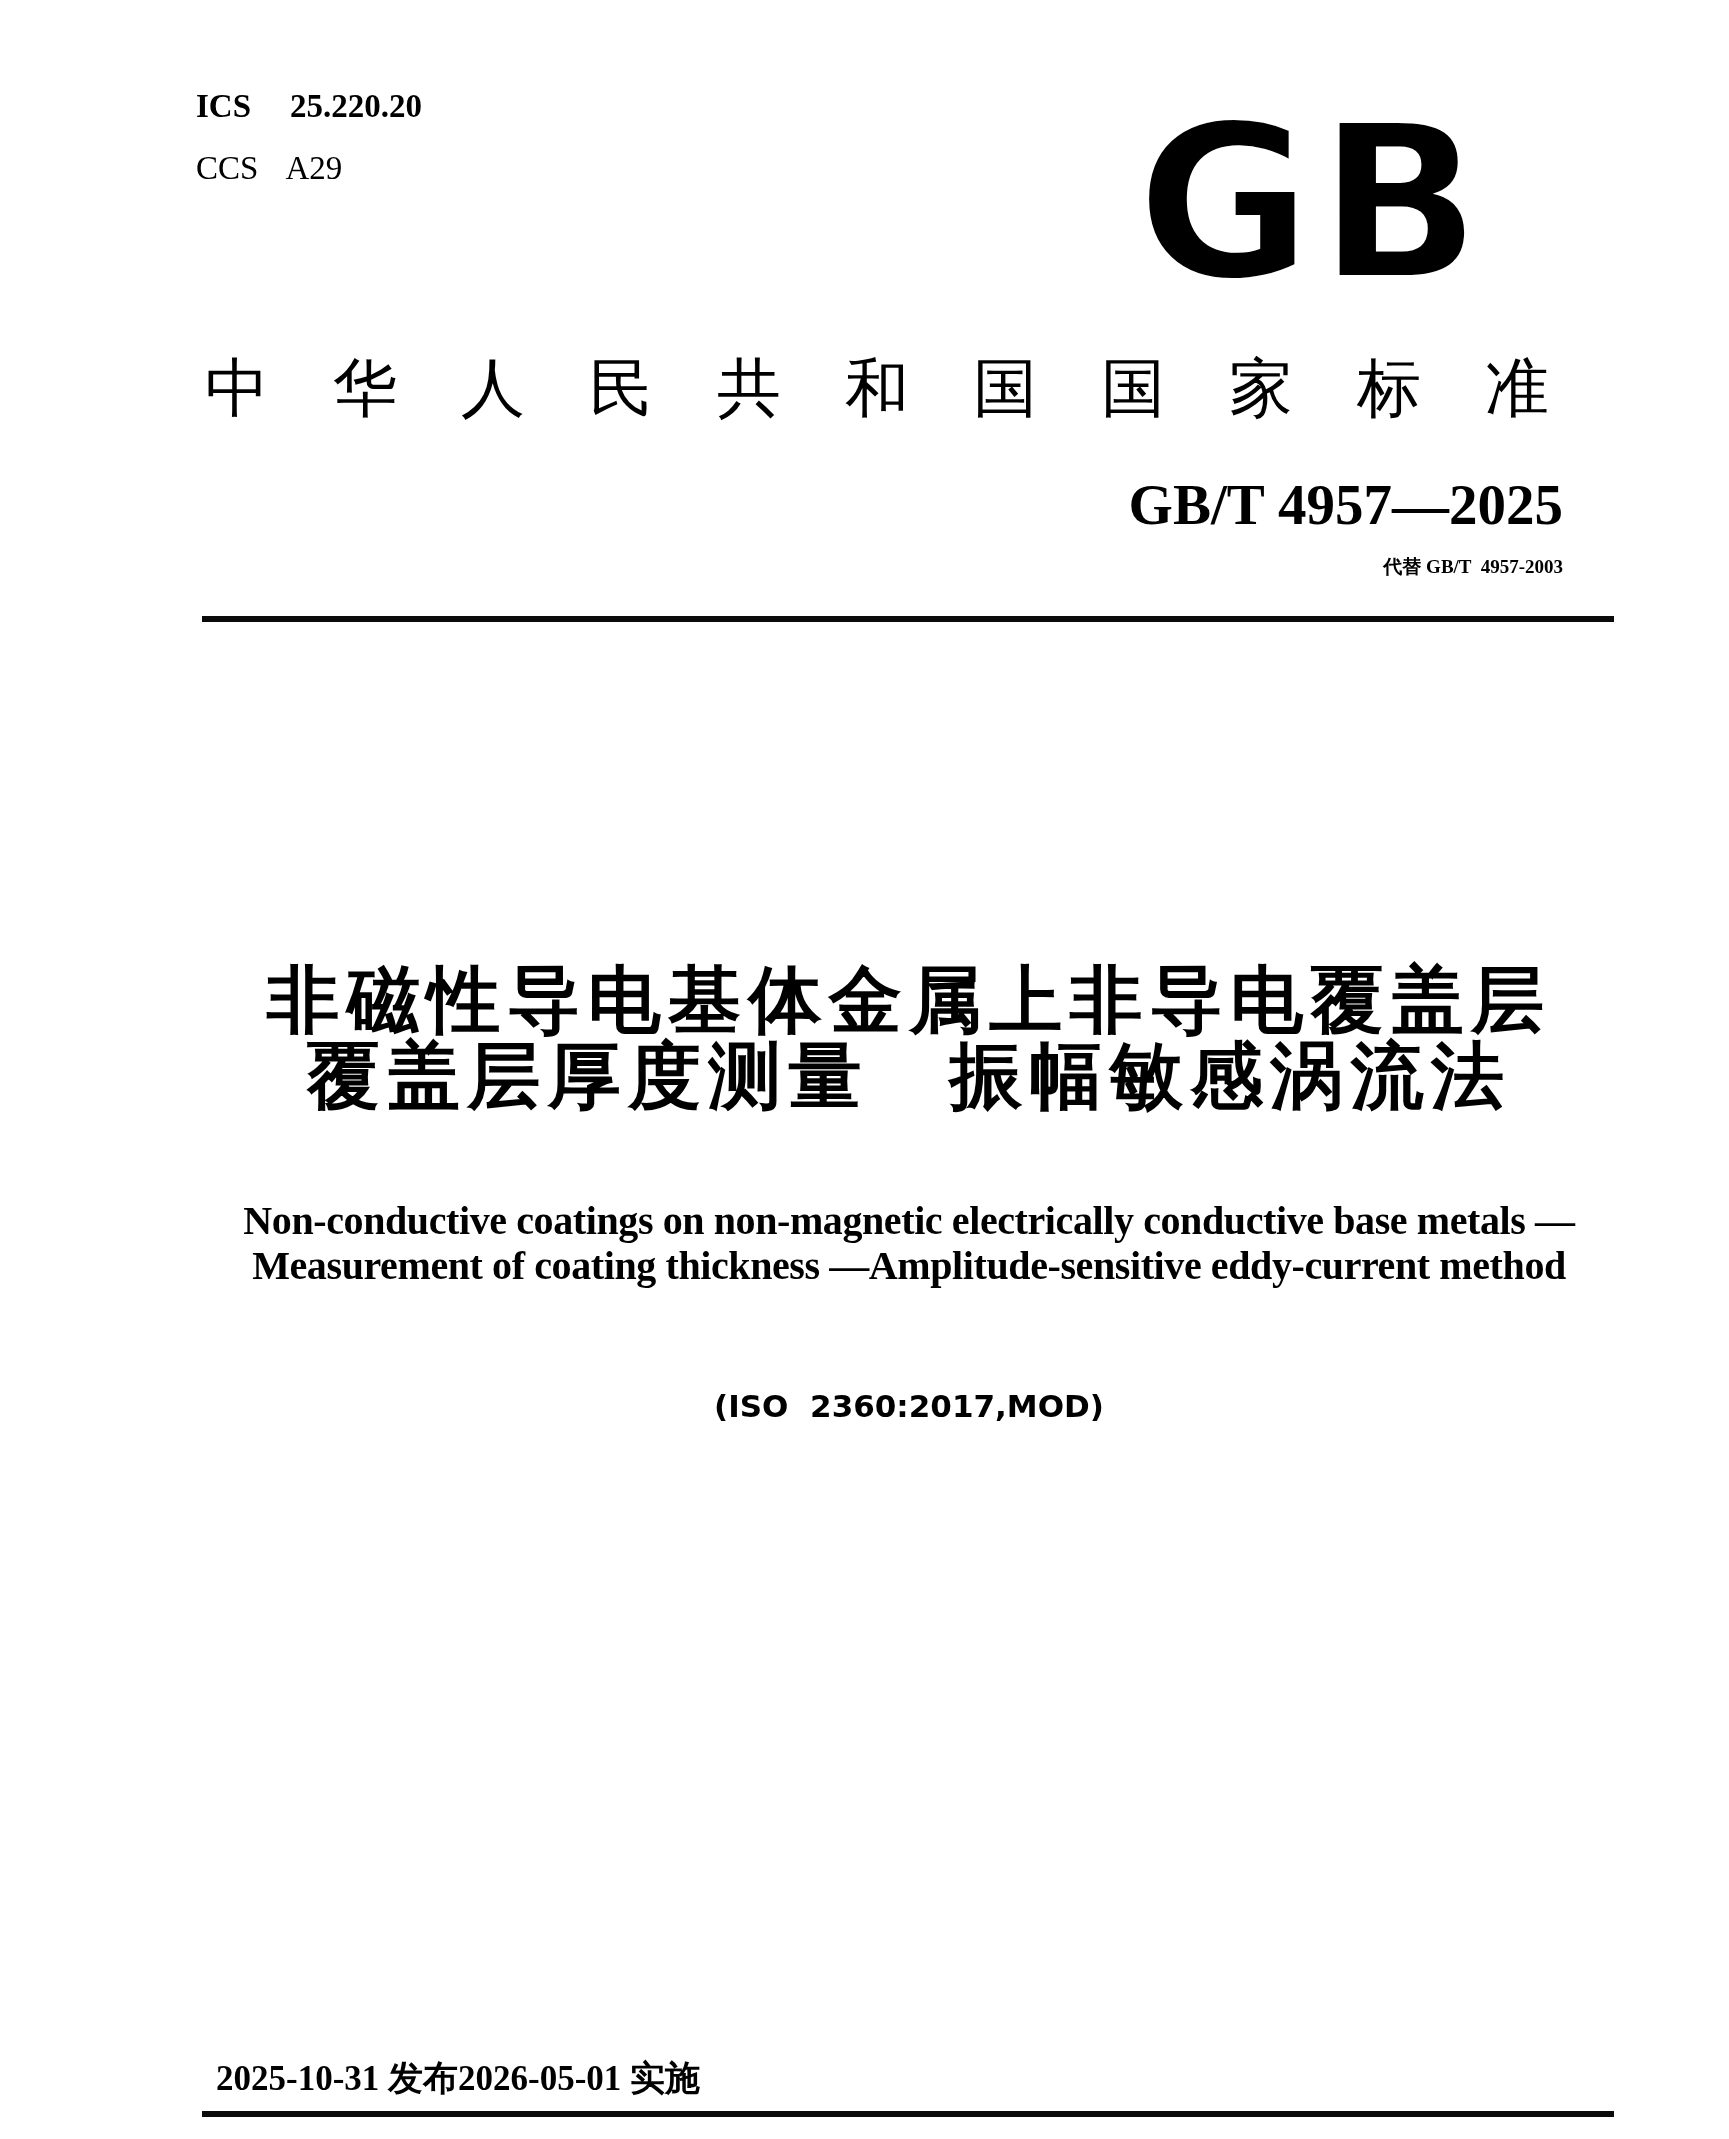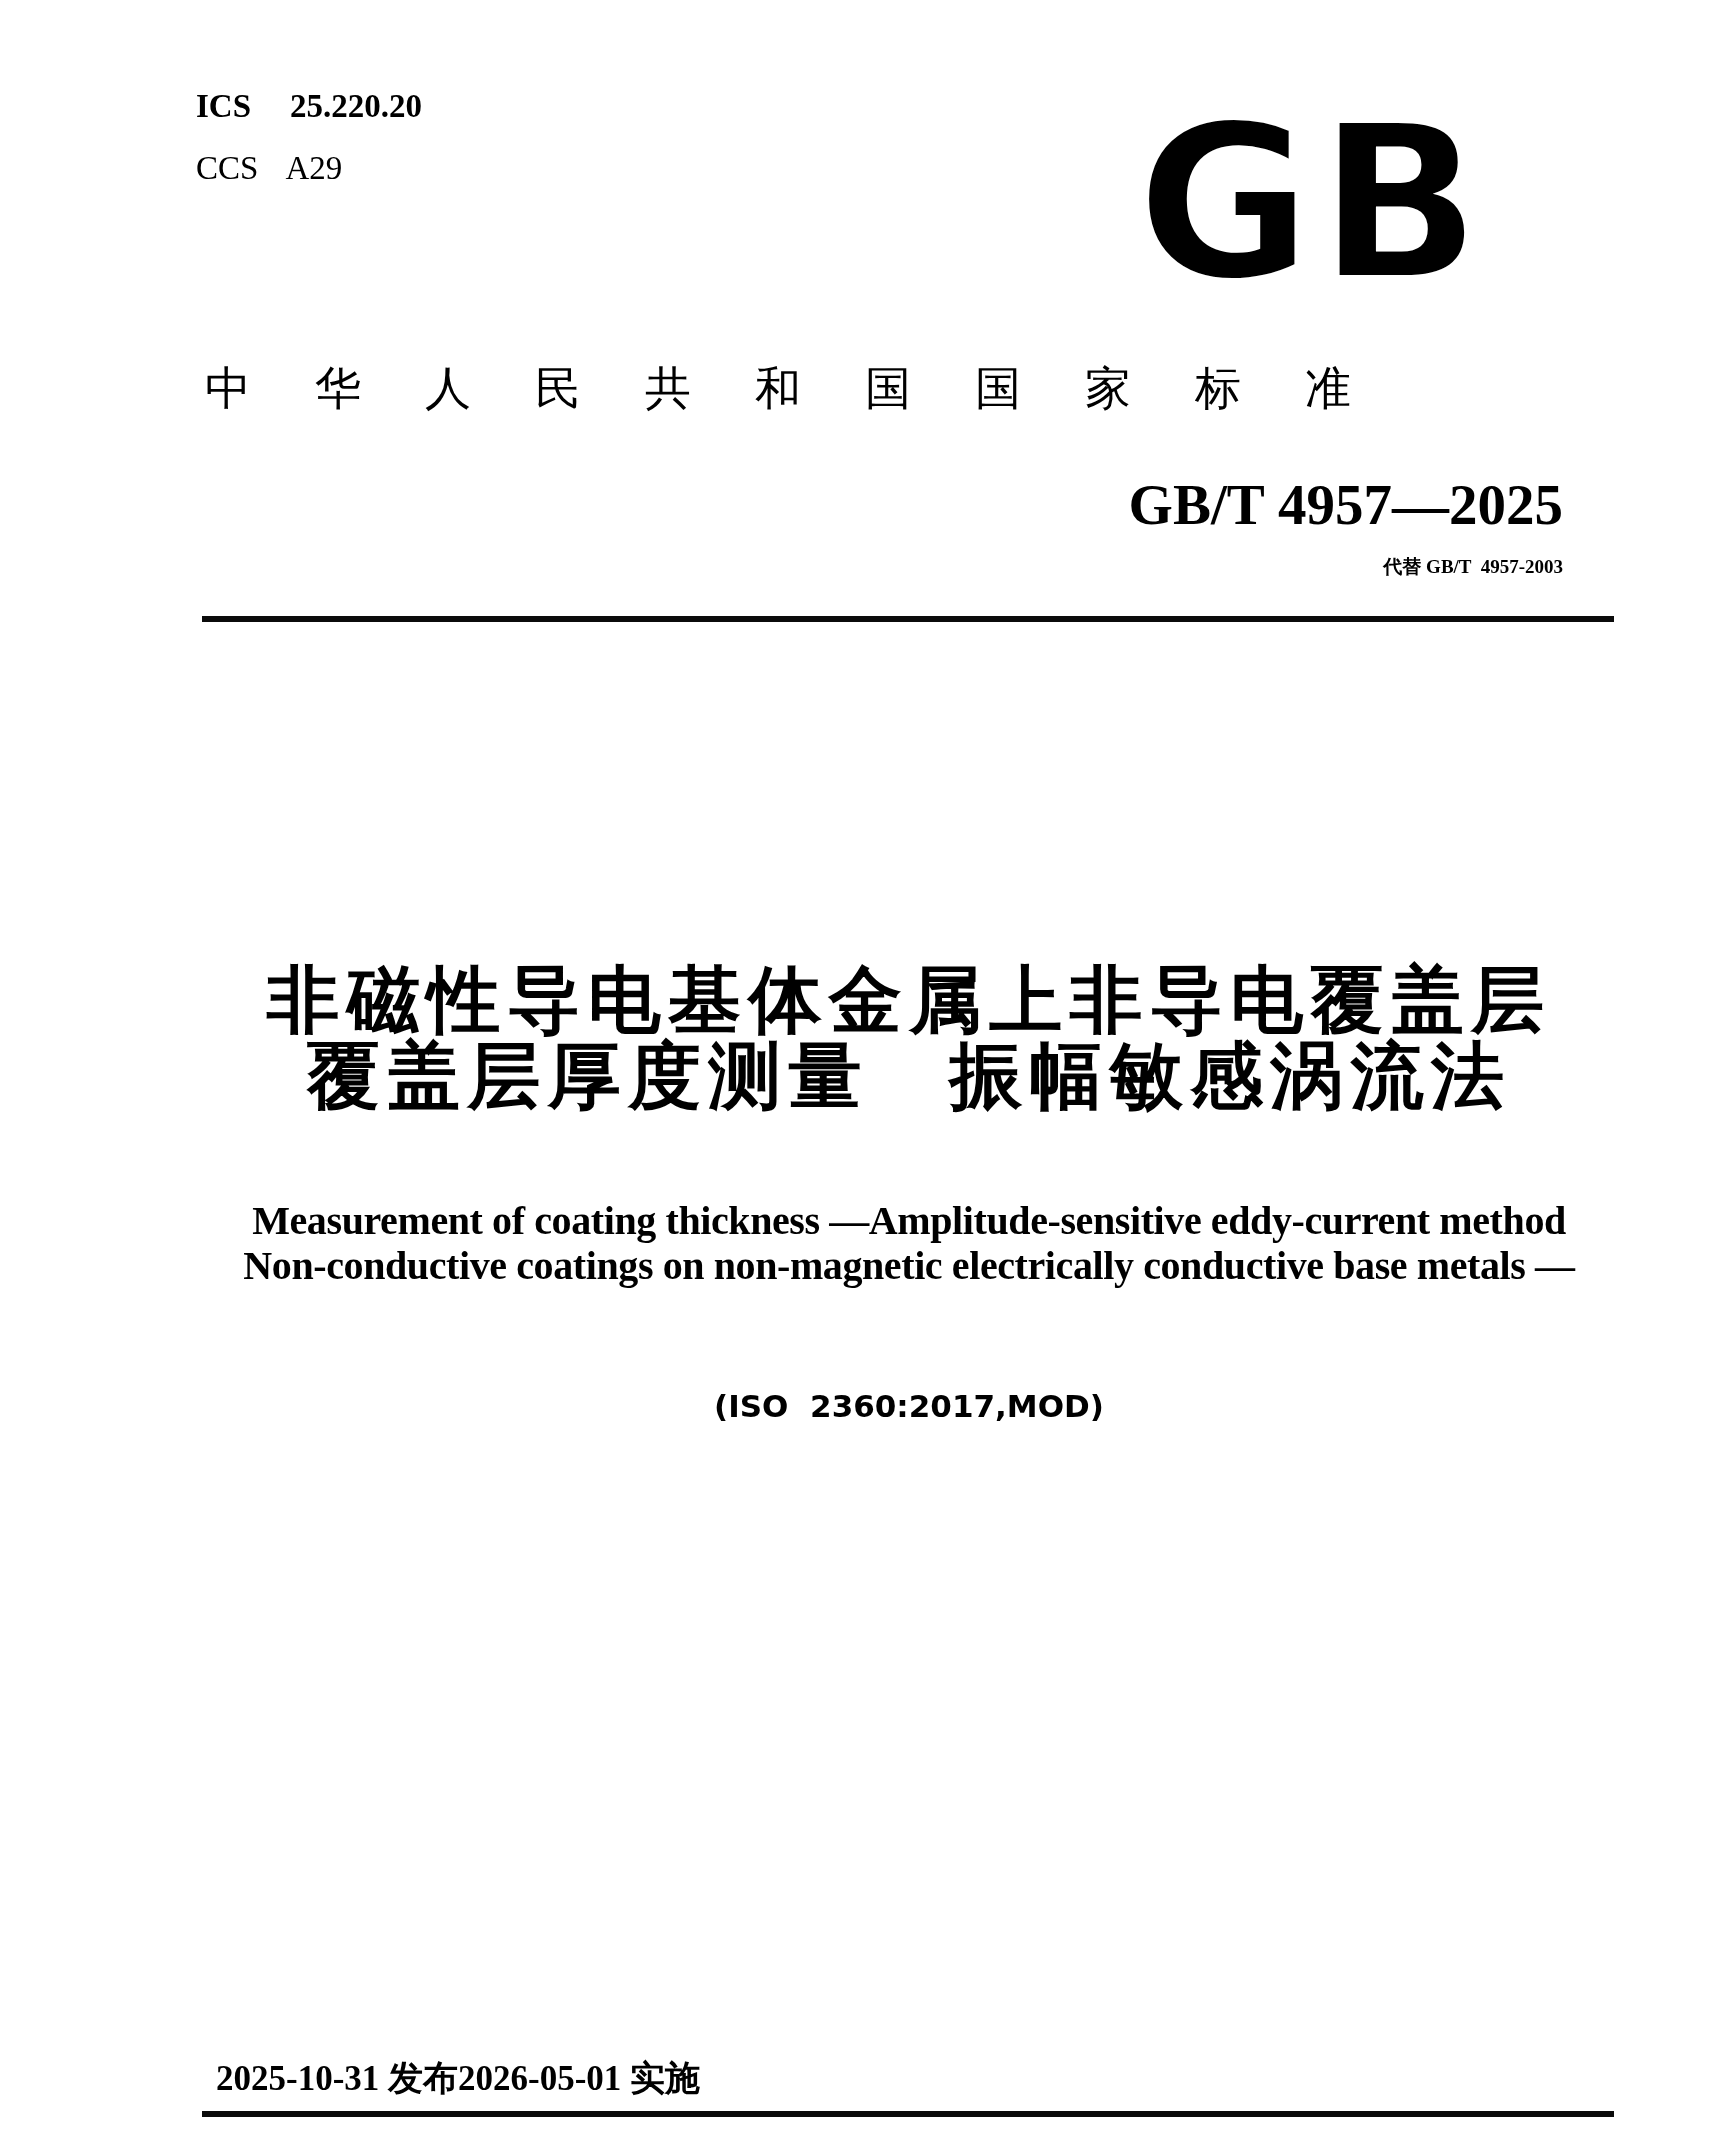--- a/index.html
+++ b/index.html
@@ -12,21 +12,21 @@
   .abs{position:absolute}
   
   #ics-row{left:196px;top:86px;font-size:33px;font-weight:bold;line-height:41px;white-space:nowrap}
   #ics-row .val{margin-left:39px}
   #ccs-row{left:196px;top:148px;font-size:33px;font-weight:normal;line-height:41px;white-space:nowrap}
   #ccs-row .val{margin-left:27px}
   
   #gb-logo{left:1146px;top:102px;width:339px;height:179px}
   
   #national-title{
-    left:205px;top:348px;font-size:46px;line-height:81px;
+    left:205px;top:348px;font-size:64px;line-height:81px;
     letter-spacing:64px;white-space:nowrap;font-weight:normal;
   }
   #std-number{right:167px;top:481px;font-size:57px;font-weight:bold;line-height:48px;white-space:nowrap;text-align:right}
   #replaces{right:167px;top:550px;font-size:19px;font-weight:bold;line-height:34px;white-space:pre;text-align:right}
   .rule{left:202px;width:1412px;height:5.6px;background:#0b0b0b}
   #rule-top{top:616px}
   #rule-bottom{top:2111px}
   
   .content-center{left:205px;width:1408px;text-align:center}
   #cn-title{top:962px;font-family:"DejaVu Sans",sans-serif;font-weight:bold;font-size:73px;line-height:76px;letter-spacing:7.3px;white-space:nowrap}
@@ -59,22 +59,22 @@
 <div class="abs" id="national-title">中华人民共和国国家标准</div>
 <div class="abs" id="std-number">GB/T 4957—2025</div>
 <div class="abs" id="replaces">代替 GB/T  4957-2003</div>
 <div class="abs rule" id="rule-top"></div>
 
 <div class="abs content-center" id="cn-title">
   <div class="l1">非磁性导电基体金属上非导电覆盖层</div>
   <div class="l2">覆盖层厚度测量　振幅敏感涡流法</div>
 </div>
 <div class="abs content-center" id="en-title">
+  <div>Non-conductive coatings on non-magnetic electrically conductive base metals —</div>
   <div>Measurement of coating thickness —Amplitude-sensitive eddy-current method</div>
-  <div>Non-conductive coatings on non-magnetic electrically conductive base metals —</div>
 </div>
 <div class="abs content-center" id="iso-note">(ISO  2360:2017,MOD)</div>
 
 <div class="abs" id="dates-row">
   <span>2025-10-31 发布</span>
   <span>2026-05-01 实施</span>
 </div>
 <div class="abs rule" id="rule-bottom"></div>
 
 

